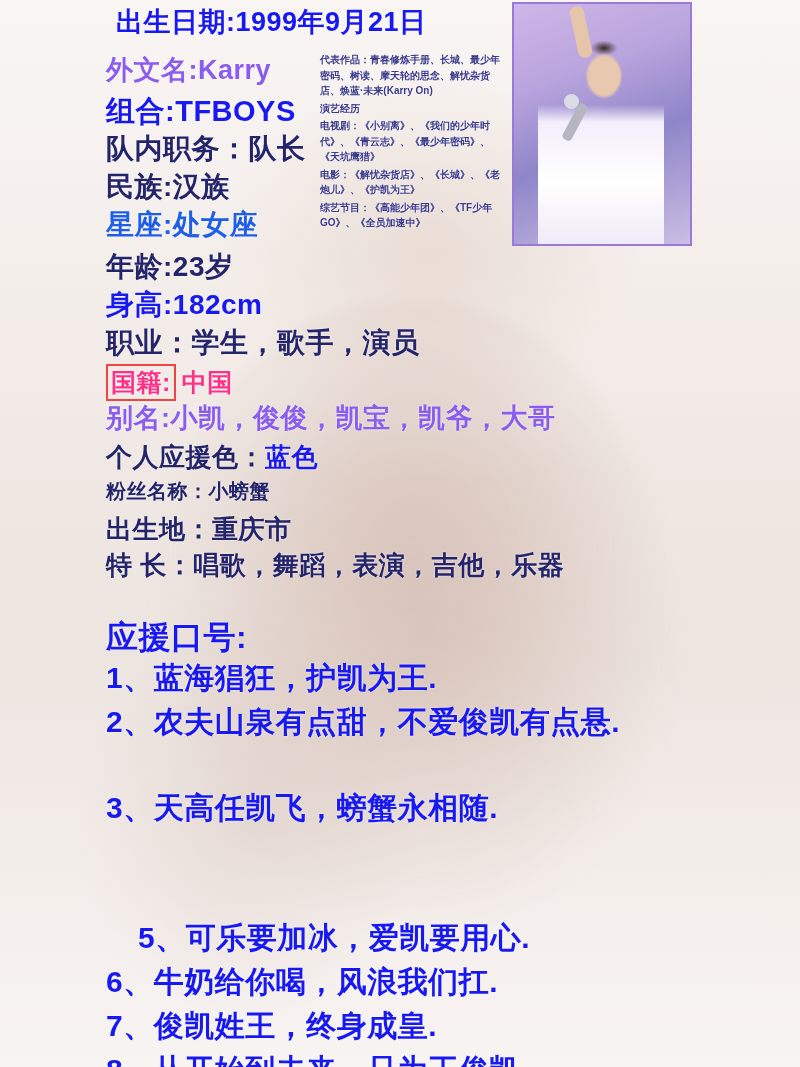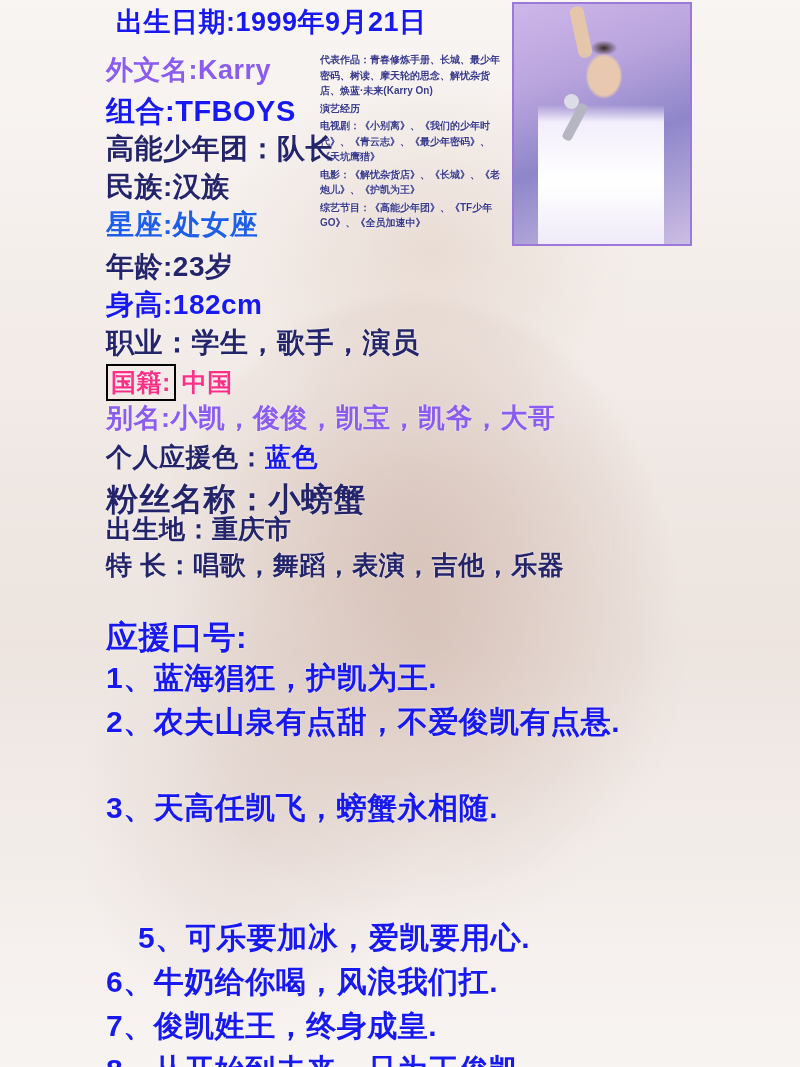--- a/index.html
+++ b/index.html
@@ -113,21 +113,21 @@
     font-size: 10px;
     line-height: 15.5px;
     font-weight: 700;
     text-shadow: 0 0 2px rgba(255,255,255,0.9);
   }
   #works p { margin: 0 0 2px 0; }
 
   
   .boxed {
     display: inline-block;
-    border: 2px solid #000000;
+    border: 2px solid #ef4444;
     padding: 0 3px;
     color: #ff2f86;
   }
 </style>
 </head>
 <body>
 
 <div id="page">
 
   <div id="bg-portrait"></div>
@@ -156,21 +156,21 @@
 
     <div class="line violet" style="left:106px; top:52px; font-size:27px;">
       <span>外文名:</span><span>Karry</span>
     </div>
 
     <div class="line blue" style="left:106px; top:92px; font-size:29px;">
       <span>组合:</span><span>TFBOYS</span>
     </div>
 
     <div class="line ink" style="left:106px; top:130px; font-size:28px;">
-      <span>高能少年团：</span><span>队长</span>
+      <span>队内职务：</span><span>队长</span>
     </div>
 
     <div class="line ink" style="left:106px; top:168px; font-size:28px;">
       <span>民族:</span><span>汉族</span>
     </div>
 
     <div class="line cyan" style="left:106px; top:206px; font-size:28px;">
       <span>星座:</span><span>处女座</span>
     </div>
 
@@ -191,21 +191,21 @@
     </div>
 
     <div class="line violet" style="left:106px; top:400px; font-size:27px;">
       <span>别名:</span><span>小凯，俊俊，凯宝，凯爷，大哥</span>
     </div>
 
     <div class="line ink" style="left:106px; top:440px; font-size:26px;">
       <span>个人应援色：</span><span class="blue">蓝色</span>
     </div>
 
-    <div class="line ink" style="left:106px; top:478px; font-size:32px;">
+    <div class="line ink" style="left:106px; top:478px; font-size:20px;">
       <span>粉丝名称：</span><span>小螃蟹</span>
     </div>
 
     <div class="line ink" style="left:106px; top:512px; font-size:26px;">
       <span>出生地：</span><span>重庆市</span>
     </div>
 
     <div class="line ink" style="left:106px; top:548px; font-size:26px;">
       <span>特 长：</span><span>唱歌，舞蹈，表演，吉他，乐器</span>
     </div>

